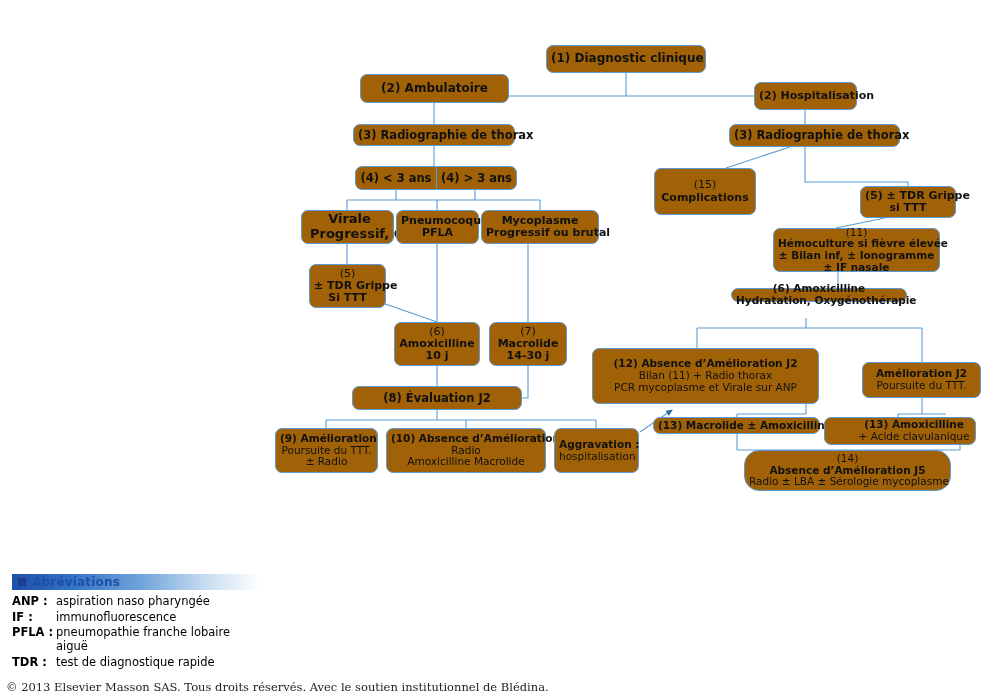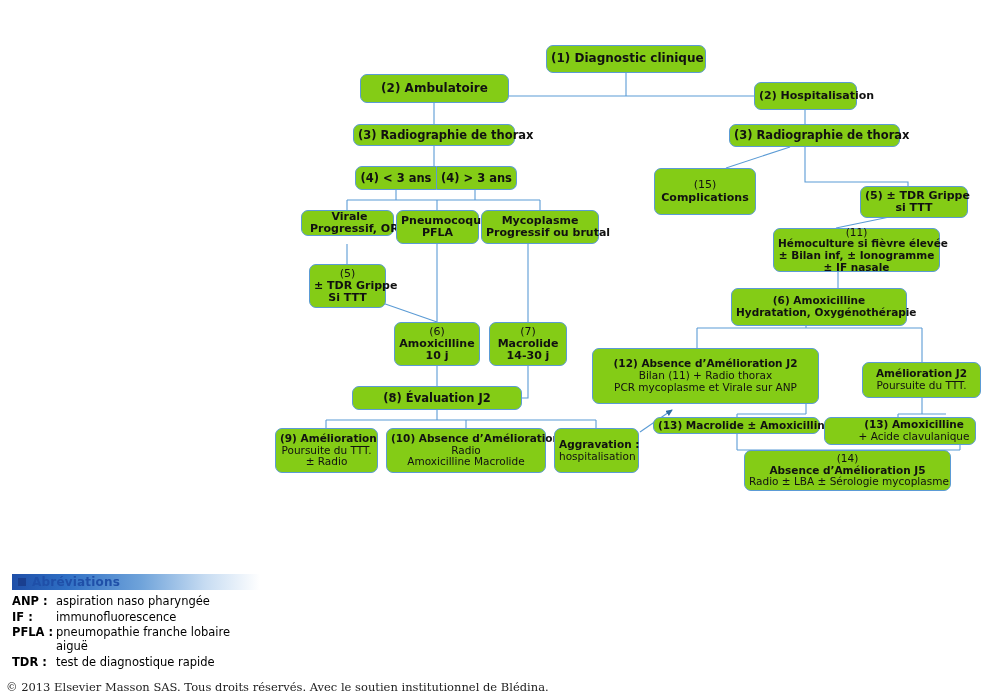--- a/index.html
+++ b/index.html
@@ -16,21 +16,21 @@
 
   
   #wires{position:absolute;left:0;top:0;width:1000px;height:700px;z-index:1;}
 
   
   .node{
     position:absolute;
     box-sizing:border-box;
     border:1px solid #5b9bd5;
     border-radius:7px;
-    background:#84cc16;
+    background:#a16207;
     display:flex;
     align-items:center;
     justify-content:center;
     text-align:center;
     z-index:3;
     line-height:1.12;
     padding:1px 4px;
   }
   .node .lines{display:block;width:100%;}
   .node .l{display:block;white-space:nowrap;}
@@ -174,21 +174,21 @@
     <span class="lines">
       <span class="l b">(4) &lt; 3 ans</span>
     </span>
   </div>
   <div class="node pairR" style="left:437px;top:166px;width:80px;height:24px;font-size:11.5px;">
     <span class="lines">
       <span class="l b">(4) &gt; 3 ans</span>
     </span>
   </div>
 
-  <div class="node" style="left:301px;top:210px;width:93px;height:26px;font-size:11px;padding-left:8px;">
+  <div class="node" style="left:301px;top:210px;width:93px;height:34px;font-size:13px;padding-left:8px;">
     <span class="lines">
       <span class="l b">Virale</span>
       <span class="l b">Progressif, ORL</span>
     </span>
   </div>
 
   <div class="node" style="left:396px;top:210px;width:83px;height:34px;font-size:11px;">
     <span class="lines">
       <span class="l b">Pneumocoque</span>
       <span class="l b">PFLA</span>
@@ -255,37 +255,37 @@
     </span>
   </div>
 
   <div class="node" style="left:654px;top:168px;width:102px;height:47px;font-size:11px;">
     <span class="lines">
       <span class="l n">(15)</span>
       <span class="l b">Complications</span>
     </span>
   </div>
 
-  <div class="node" style="left:860px;top:186px;width:108px;height:32px;font-size:11px;">
+  <div class="node" style="left:860px;top:186px;width:96px;height:32px;font-size:11px;">
     <span class="lines">
       <span class="l b">(5) ± TDR Grippe</span>
       <span class="l b">si TTT</span>
     </span>
   </div>
 
   <div class="node" style="left:756px;top:228px;width:167px;height:44px;font-size:10.5px;margin-left:17px;">
     <span class="lines">
       <span class="l n">(11)</span>
       <span class="l b">Hémoculture si fièvre élevée</span>
       <span class="l b">± Bilan inf, ± Ionogramme</span>
       <span class="l b">± IF nasale</span>
     </span>
   </div>
 
-  <div class="node" style="left:731px;top:288px;width:176px;height:38px;font-size:10.5px;">
+  <div class="node" style="left:731px;top:288px;width:176px;height:14px;font-size:10.5px;">
     <span class="lines">
       <span class="l b">(6) Amoxicilline</span>
       <span class="l b">Hydratation, Oxygénothérapie</span>
     </span>
   </div>
 
   <div class="node" style="left:592px;top:348px;width:227px;height:56px;font-size:10.5px;">
     <span class="lines">
       <span class="l b">(12) Absence d’Amélioration J2</span>
       <span class="l n">Bilan (11) + Radio thorax</span>
@@ -306,21 +306,21 @@
     </span>
   </div>
 
   <div class="node" style="left:824px;top:417px;width:152px;height:28px;font-size:10.5px;padding-left:32px;">
     <span class="lines">
       <span class="l b">(13) Amoxicilline</span>
       <span class="l n">+ Acide clavulanique</span>
     </span>
   </div>
 
-  <div class="node" style="left:744px;top:450px;width:207px;height:41px;font-size:10.5px;">
+  <div class="node" style="left:744px;top:450px;width:207px;height:41px;font-size:10.5px;border-radius:15px;">
     <span class="lines">
       <span class="l n">(14)</span>
       <span class="l b">Absence d’Amélioration J5</span>
       <span class="l n">Radio ± LBA ± Sérologie mycoplasme</span>
     </span>
   </div>
 
   <div id="legend">
     <div id="legend-bar">
       <span id="legend-bullet"></span>

